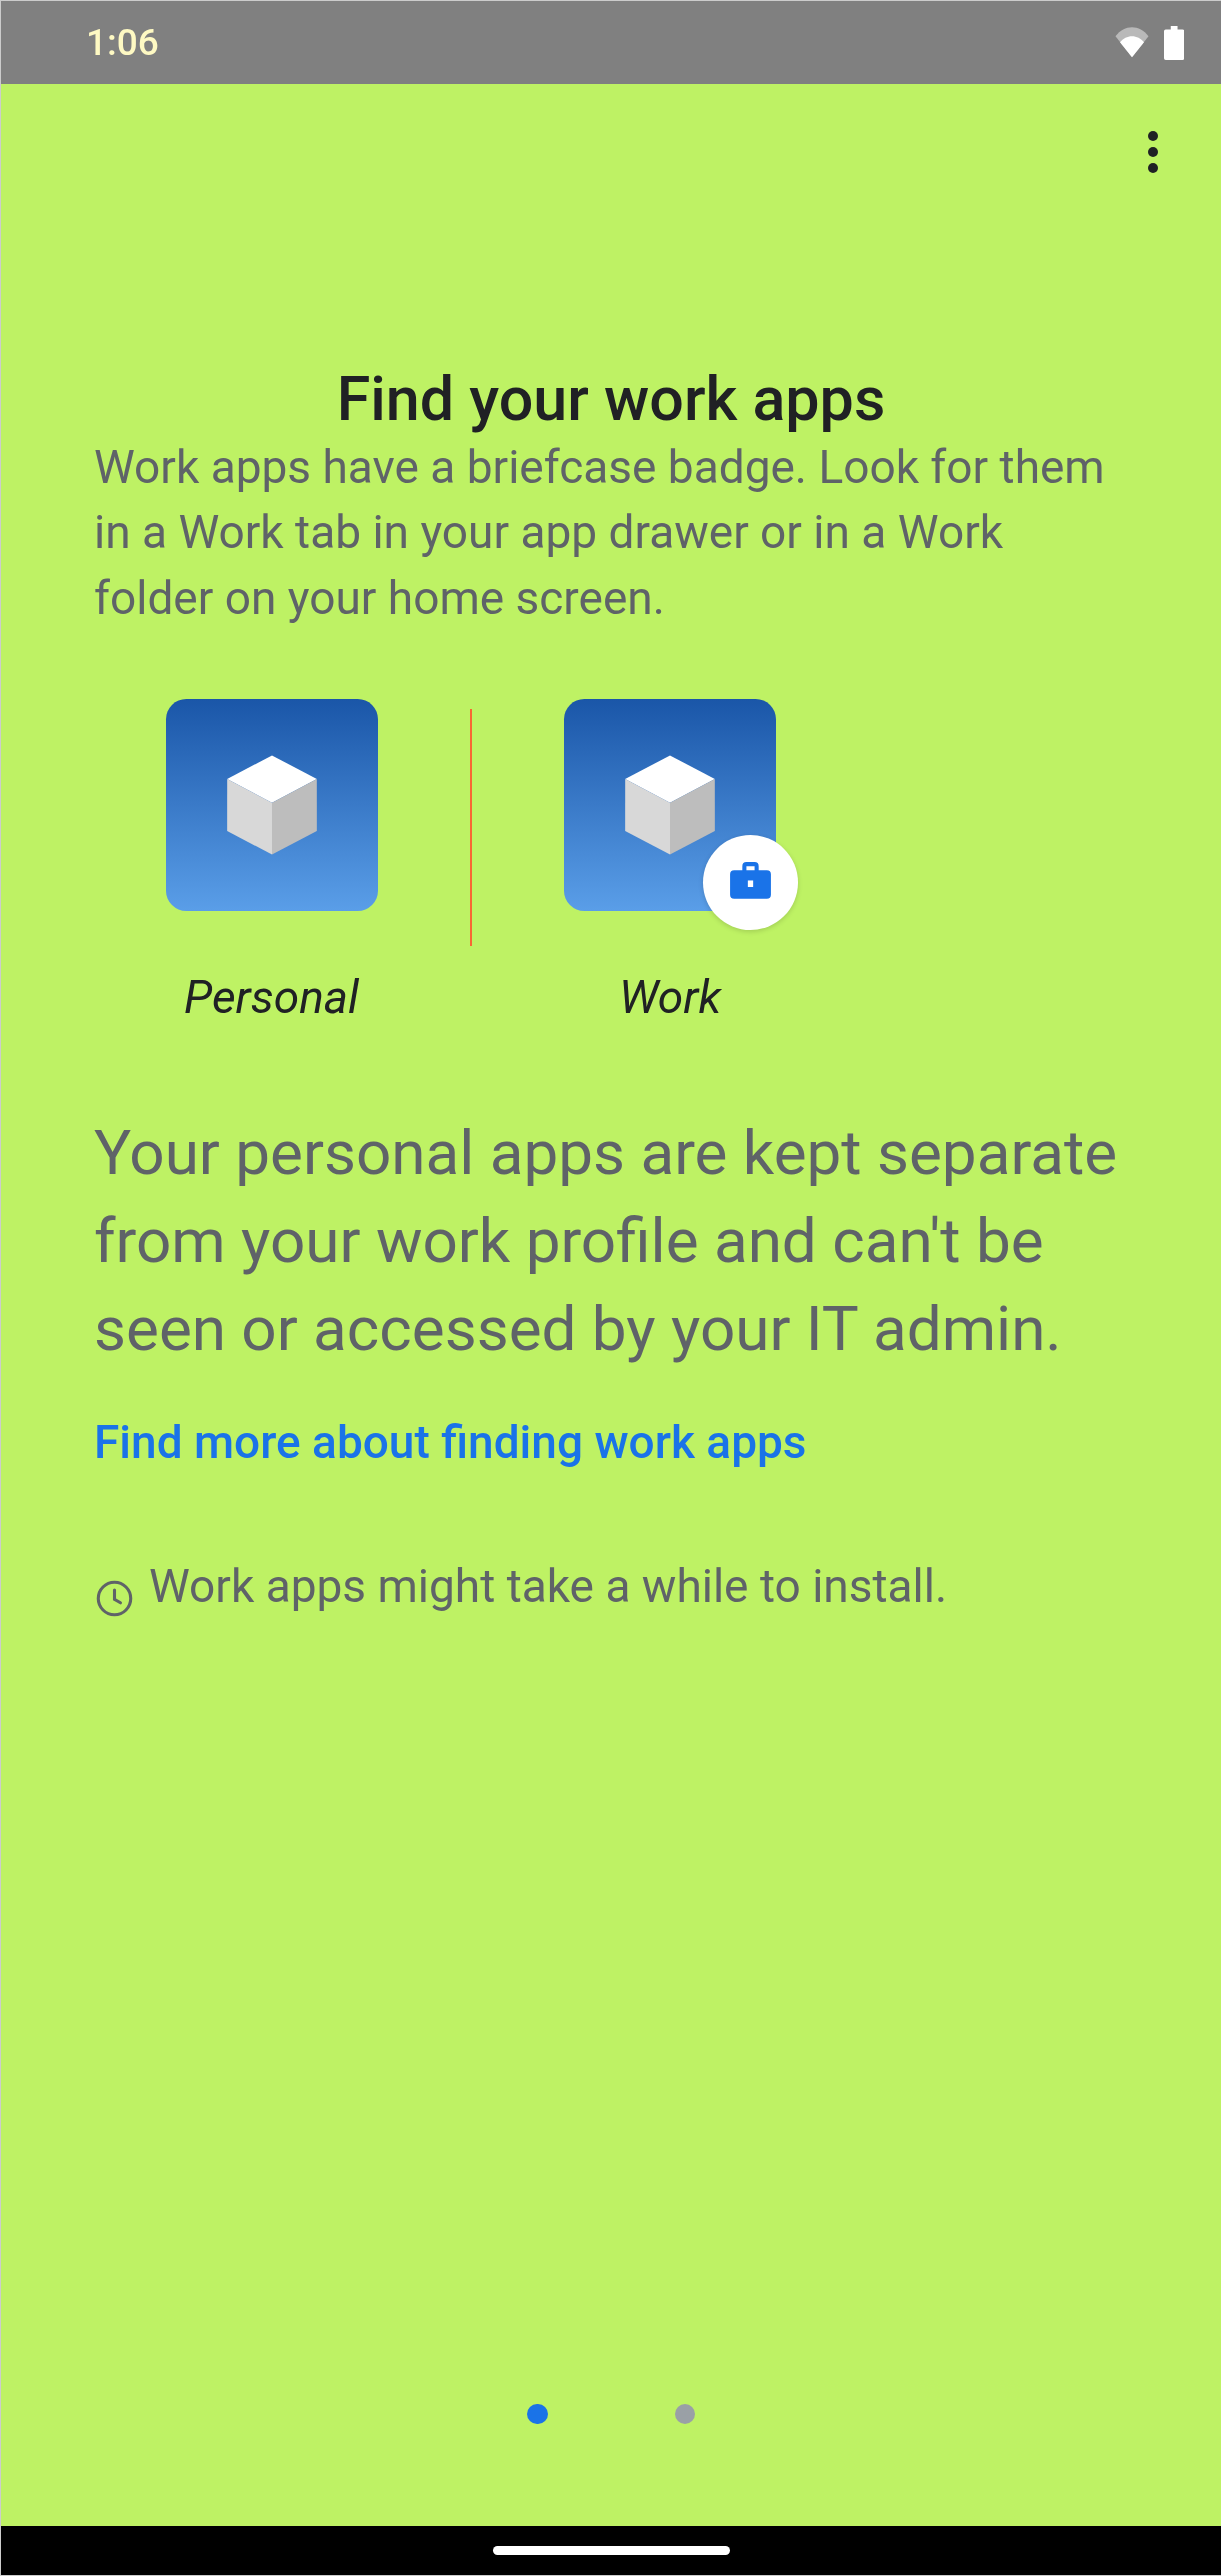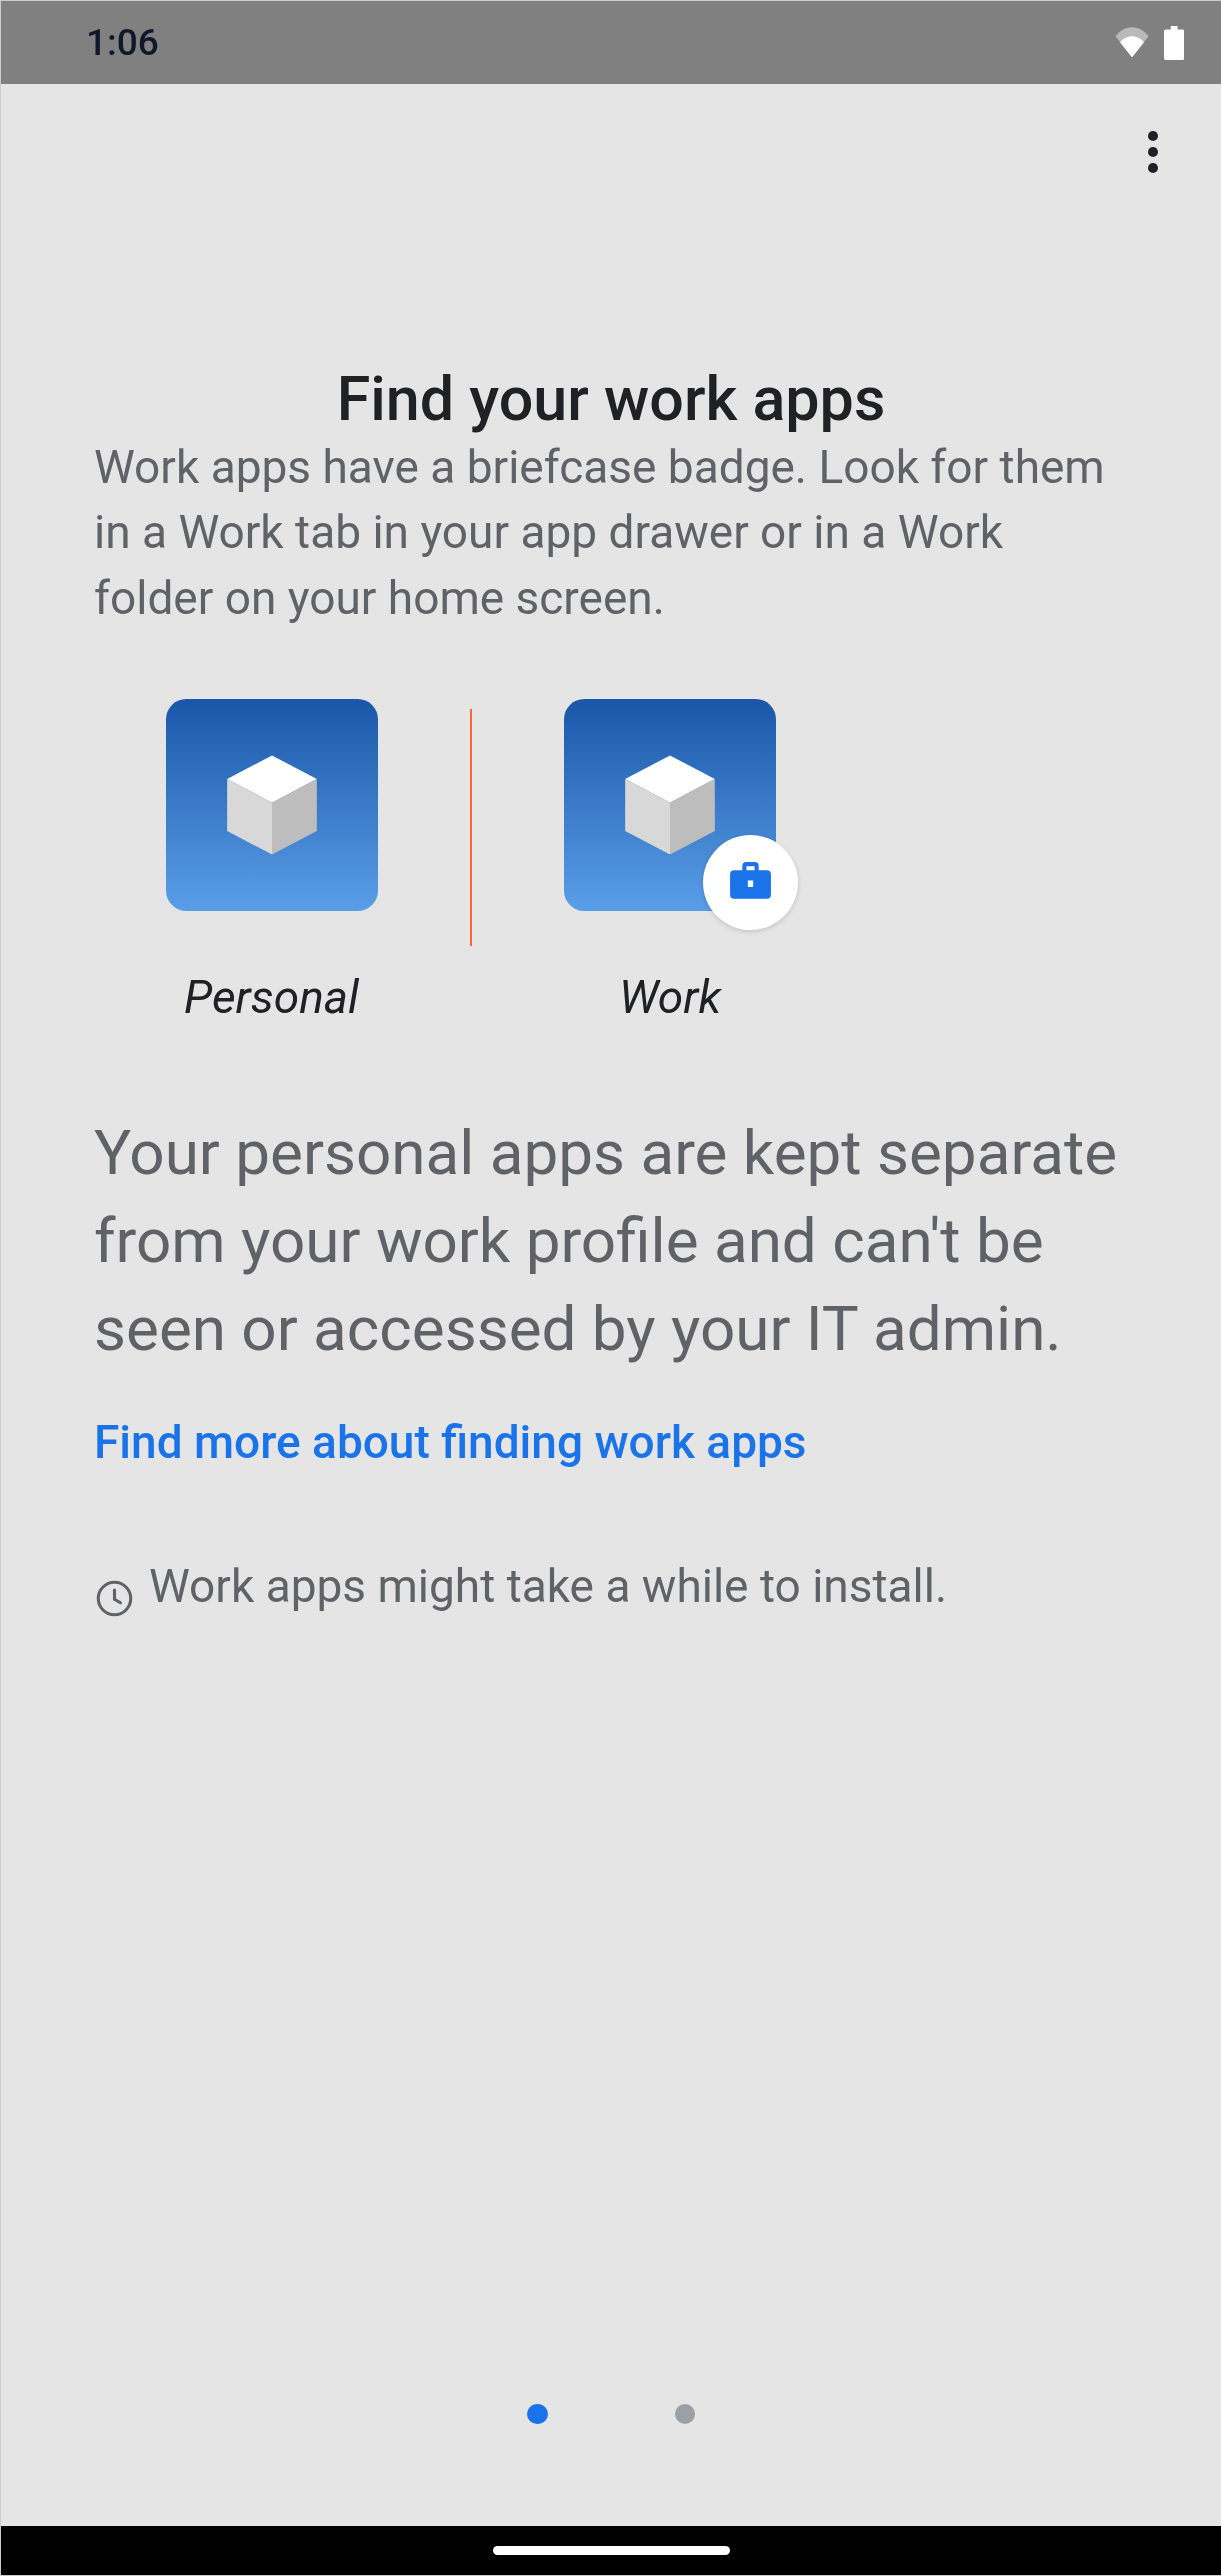--- a/index.html
+++ b/index.html
@@ -1,23 +1,23 @@
 <!DOCTYPE html>
 <html style="font-size:13.5px"><head>
 <meta charset="utf-8">
 <style>
   * { margin: 0; padding: 0; box-sizing: border-box; }
   html, body { width: 1222px; height: 2576px; font-family: Roboto, -apple-system, BlinkMacSystemFont, "Segoe UI", Arial, sans-serif; background: #fff; }
   .device-frame { width: 1222px; height: 2576px; display: flex; flex-direction: column; border: 1.7px solid #ccc; }
   
-  .status-bar { height: 83px; background: #808080; color: #0f172a; display: flex; align-items: center; justify-content: space-between; padding: 0 37px 0 85px; font-size: 37px; font-weight: 500; }
+  .status-bar { height: 83px; background: #808080; color: #fef9c3; display: flex; align-items: center; justify-content: space-between; padding: 0 37px 0 85px; font-size: 37px; font-weight: 500; }
   .status-right { display: flex; align-items: center; gap: 13.5px; }
   .status-right svg { display: block; }
   
-  .app-body { flex: 1; background: #e5e5e5; position: relative; padding: 0 93px; display: flex; flex-direction: column; }
+  .app-body { flex: 1; background: #bef264; position: relative; padding: 0 93px; display: flex; flex-direction: column; }
   .overflow-btn { position: absolute; top: 34px; right: 34px; width: 68px; height: 68px; display: flex; align-items: center; justify-content: center; }
   .overflow-btn span { width: 10.2px; height: 10.2px; background: #202124; border-radius: 50%; display: block; margin: 6px 0; }
   .title { font-size: 61px; font-weight: 500; color: #202124; text-align: center; margin-top: 279px; }
   .desc1 { font-size: 46px; line-height: 1.42; color: #5f6368; }
   .icon-row { display: flex; align-items: center; justify-content: flex-start; margin-top: 68px; gap: 12px; font-style: italic; }
   .icon-col { display: flex; flex-direction: column; align-items: center; width: 355px; }
   .app-tile { width: 212px; height: 212px; border-radius: 20.3px; background: linear-gradient(180deg, #1a56a8 0%, #5a9ee8 100%); display: flex; align-items: center; justify-content: center; position: relative; }
   .cube-svg { width: 118px; height: 118px; }
   .badge { position: absolute; bottom: -18.6px; right: -22px; width: 95px; height: 95px; background: #fff; border-radius: 50%; display: flex; align-items: center; justify-content: center; box-shadow: 0 1.7px 5.1px rgba(0,0,0,0.15); }
   .badge svg { width: 49px; height: 49px; }

